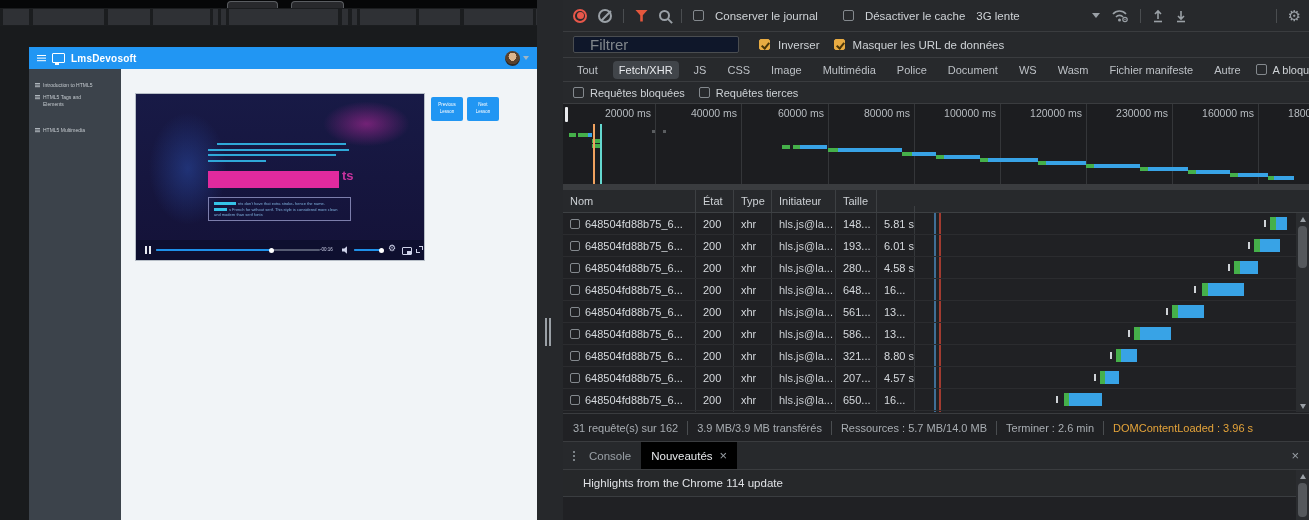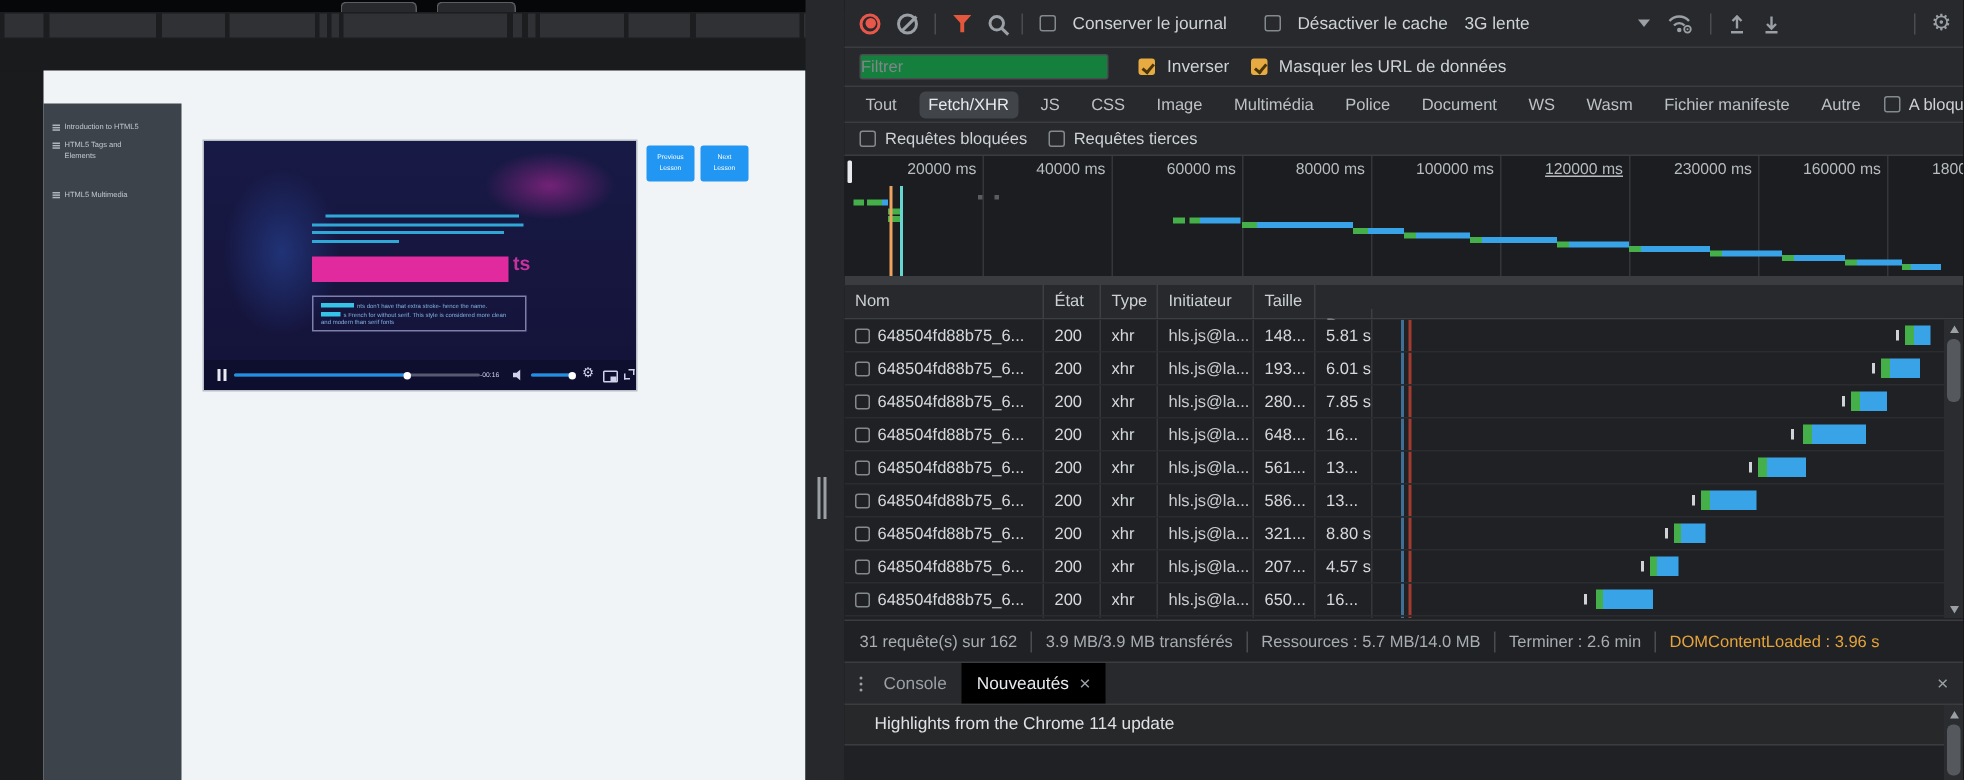--- a/index.html
+++ b/index.html
@@ -96,22 +96,22 @@
   .ic-search::after{content:"";position:absolute;width:6px;height:2px;background:#9aa0a6;transform:rotate(45deg);right:-5px;bottom:-3px;}
   .gear{color:#9aa0a6;font-size:15px;line-height:1;cursor:pointer;}
   .cb{width:11px;height:11px;border:1px solid #84898e;border-radius:2px;background:transparent;flex:none;cursor:pointer;position:relative;box-sizing:border-box;}
   .cb.on{background:#e8ab42;border-color:#e8ab42;}
   .cb.on::after{content:"";position:absolute;left:3px;top:0.5px;width:3px;height:6px;border:solid #4a3508;border-width:0 2px 2px 0;transform:rotate(40deg);}
   .lbl{white-space:nowrap;cursor:default;}
   .caret-d{width:0;height:0;border-left:4px solid transparent;border-right:4px solid transparent;border-top:5px solid #9aa0a6;flex:none;cursor:pointer;}
   .throt{display:flex;align-items:center;width:124px;justify-content:space-between;cursor:pointer;}
   svg.icsvg{display:block;}
 
-  #filter-input{width:166px;height:17px;background:#15803d;border:1px solid #4a4d50;border-radius:2px;
-                color:#d8dade;font-size:11px;padding:0 0;font-family:inherit;box-sizing:border-box;}
+  #filter-input{width:166px;height:17px;background:#0f172a;border:1px solid #4a4d50;border-radius:2px;
+                color:#d8dade;font-size:15px;padding:0 16px;font-family:inherit;box-sizing:border-box;}
   #filter-input::placeholder{color:#80868b;}
 
   .rtab{padding:3px 6px;border-radius:4px;color:#bdc1c6;white-space:nowrap;cursor:pointer;flex:none;}
   .rtab.active{background:#41454a;color:#e8eaed;}
   #cookie-group{margin-left:auto;display:flex;align-items:center;gap:6px;padding-right:4px;}
 
   
   #dt-overview{top:104px;left:0;width:746px;height:86px;background:#1c1d20;border-bottom:1px solid #3a3c3f;overflow:hidden;}
   .gridline{position:absolute;top:0;bottom:6px;width:1px;background:#343639;}
   .ov-label{position:absolute;top:3px;width:80px;text-align:right;font-size:10.5px;color:#b7bcc1;white-space:nowrap;}
@@ -179,20 +179,29 @@
         <div class="btab" style="left: 342px; width: 6px;"></div>
         <div class="btab" style="left: 352px; width: 5px;"></div>
         <div class="btab" style="left: 360px; width: 56px;"></div>
         <div class="btab" style="left: 419px; width: 41px;"></div>
         <div class="btab" style="left: 464px; width: 69px;"></div>
         <div class="btab" style="left: 536px; width: 26px;"></div>
       </div>
   </div>
 
   <div class="abs" id="page">
+    <div id="app-header">
+      <span class="hamb"></span>
+      <span class="monitor"></span>
+      <span id="app-title">LmsDevosoft</span>
+      <span id="avatar-wrap">
+        <span id="avatar"></span>
+        <span class="caret-s"></span>
+      </span>
+    </div>
 
     <div id="app-sidebar">
         <div class="sb-item" style="top: 13px;">
           <div class="sb-ic"></div>
           <div>
             <div>Introduction to HTML5</div>
           </div>
         </div>
         <div class="sb-item" style="top: 25px;">
           <div class="sb-ic"></div>
@@ -342,21 +351,21 @@
         <div class="ov-label" style="left: 8px;">20000 ms</div>
         <div class="gridline" style="left: 178px;"></div>
         <div class="ov-label" style="left: 94px;">40000 ms</div>
         <div class="gridline" style="left: 265px;"></div>
         <div class="ov-label" style="left: 181px;">60000 ms</div>
         <div class="gridline" style="left: 351px;"></div>
         <div class="ov-label" style="left: 267px;">80000 ms</div>
         <div class="gridline" style="left: 437px;"></div>
         <div class="ov-label" style="left: 353px;">100000 ms</div>
         <div class="gridline" style="left: 523px;"></div>
-        <div class="ov-label" style="left: 439px; text-decoration: underline;">120000 ms</div>
+        <div class="ov-label" style="left: 439px;">120000 ms</div>
         <div class="gridline" style="left: 609px;"></div>
         <div class="ov-label" style="left: 525px;">230000 ms</div>
         <div class="gridline" style="left: 695px;"></div>
         <div class="ov-label" style="left: 611px;">160000 ms</div>
         <div class="ov-label" style="left: 697px;">180000 ms</div>
         <div class="seg" style="left: 6px; top: 29px; width: 7px;">
           <span class="g" style="width: 7px;"></span>
         </div>
         <div class="seg" style="left: 15px; top: 29px; width: 14px;">
           <span class="g" style="width: 10px;"></span>
@@ -473,21 +482,21 @@
           <div class="tcell" style="width: 133px;">
             <div class="rowcb"></div>
             <span>648504fd88b75_6...</span>
           </div>
           <div class="tcell" style="width: 38px;">200</div>
           <div class="tcell" style="width: 38px;">xhr</div>
           <div class="tcell" style="width: 64px;">
             <span class="initlink">hls.js@la...</span>
           </div>
           <div class="tcell" style="width: 41px;">280...</div>
-          <div class="tcell" style="width: 38px;">7.85 s</div>
+          <div class="tcell" style="width: 38px;">4.58 s</div>
           <div class="tcell casc">
             <div class="guide" style="left: 19px; background: rgb(63, 110, 150);"></div>
             <div class="guide" style="left: 24px; background: rgb(162, 59, 48);"></div>
             <div class="tick" style="left: 313px;"></div>
             <div class="wbar" style="left: 319px; width: 24px; background: linear-gradient(to right, rgb(69, 176, 74) 0px, rgb(69, 176, 74) 6px, rgb(56, 163, 230) 6px);"></div>
           </div>
         </div>
         <div class="trow">
           <div class="tcell" style="width: 133px;">
             <div class="rowcb"></div>

